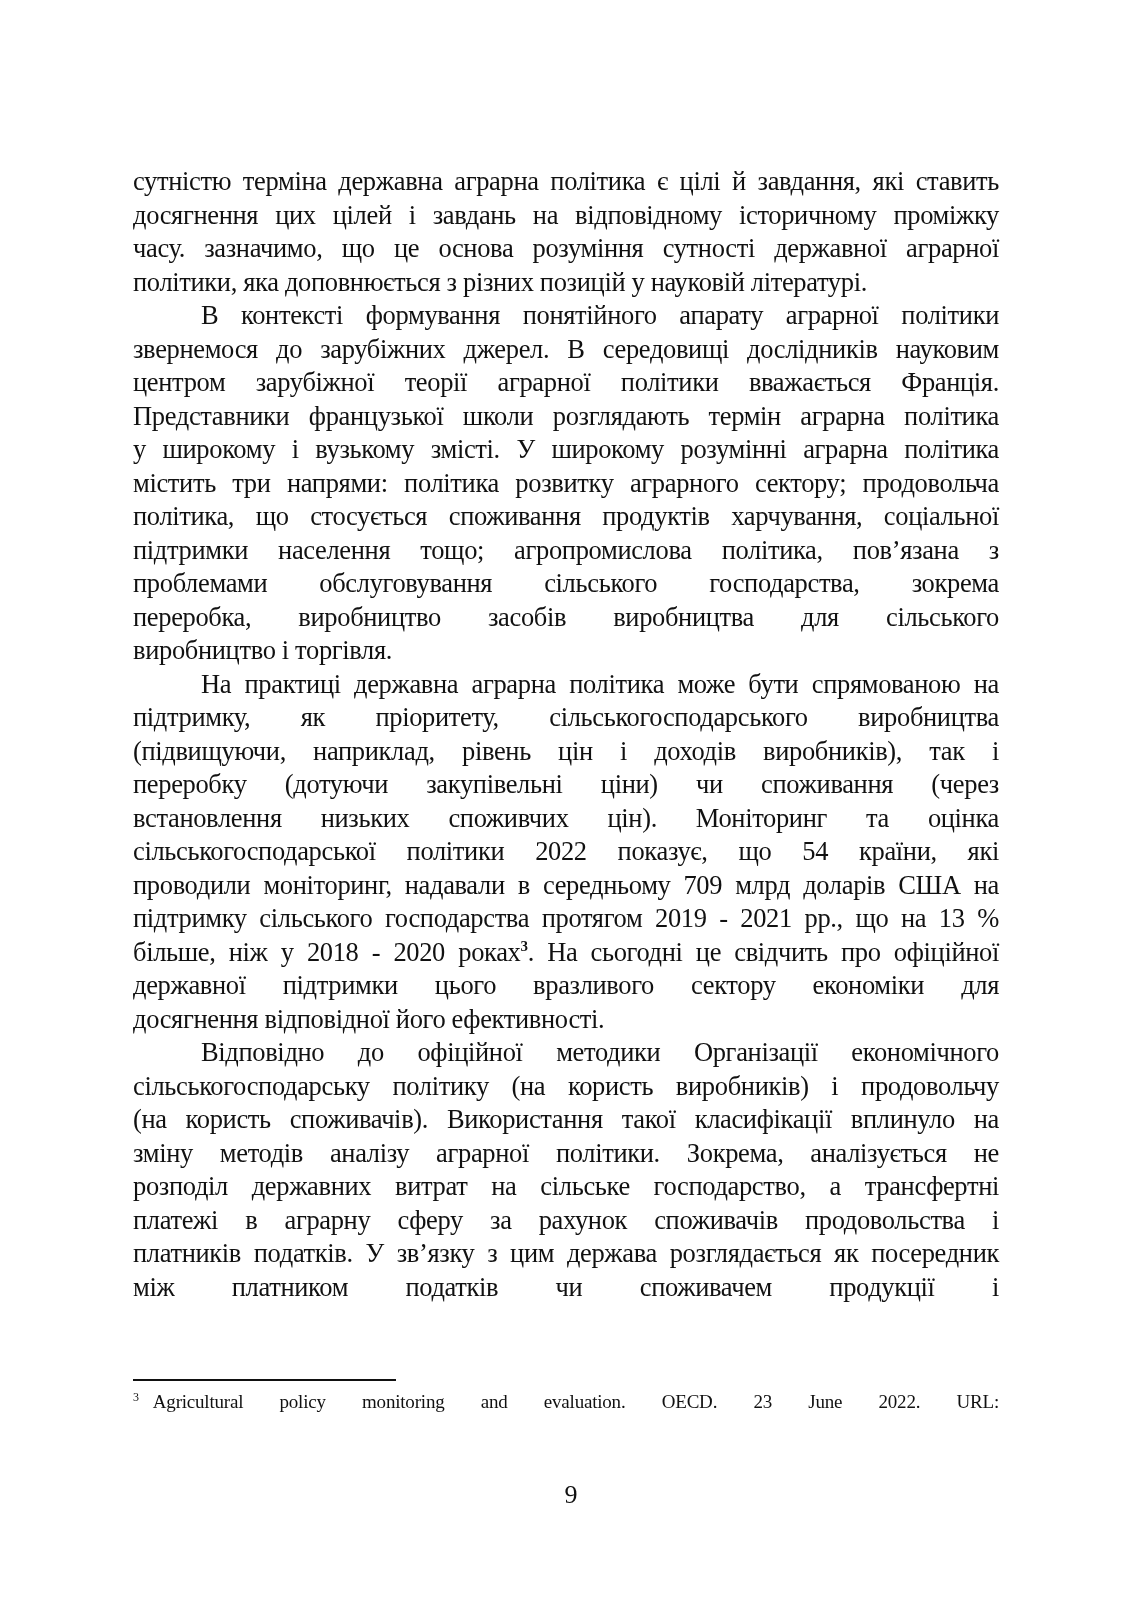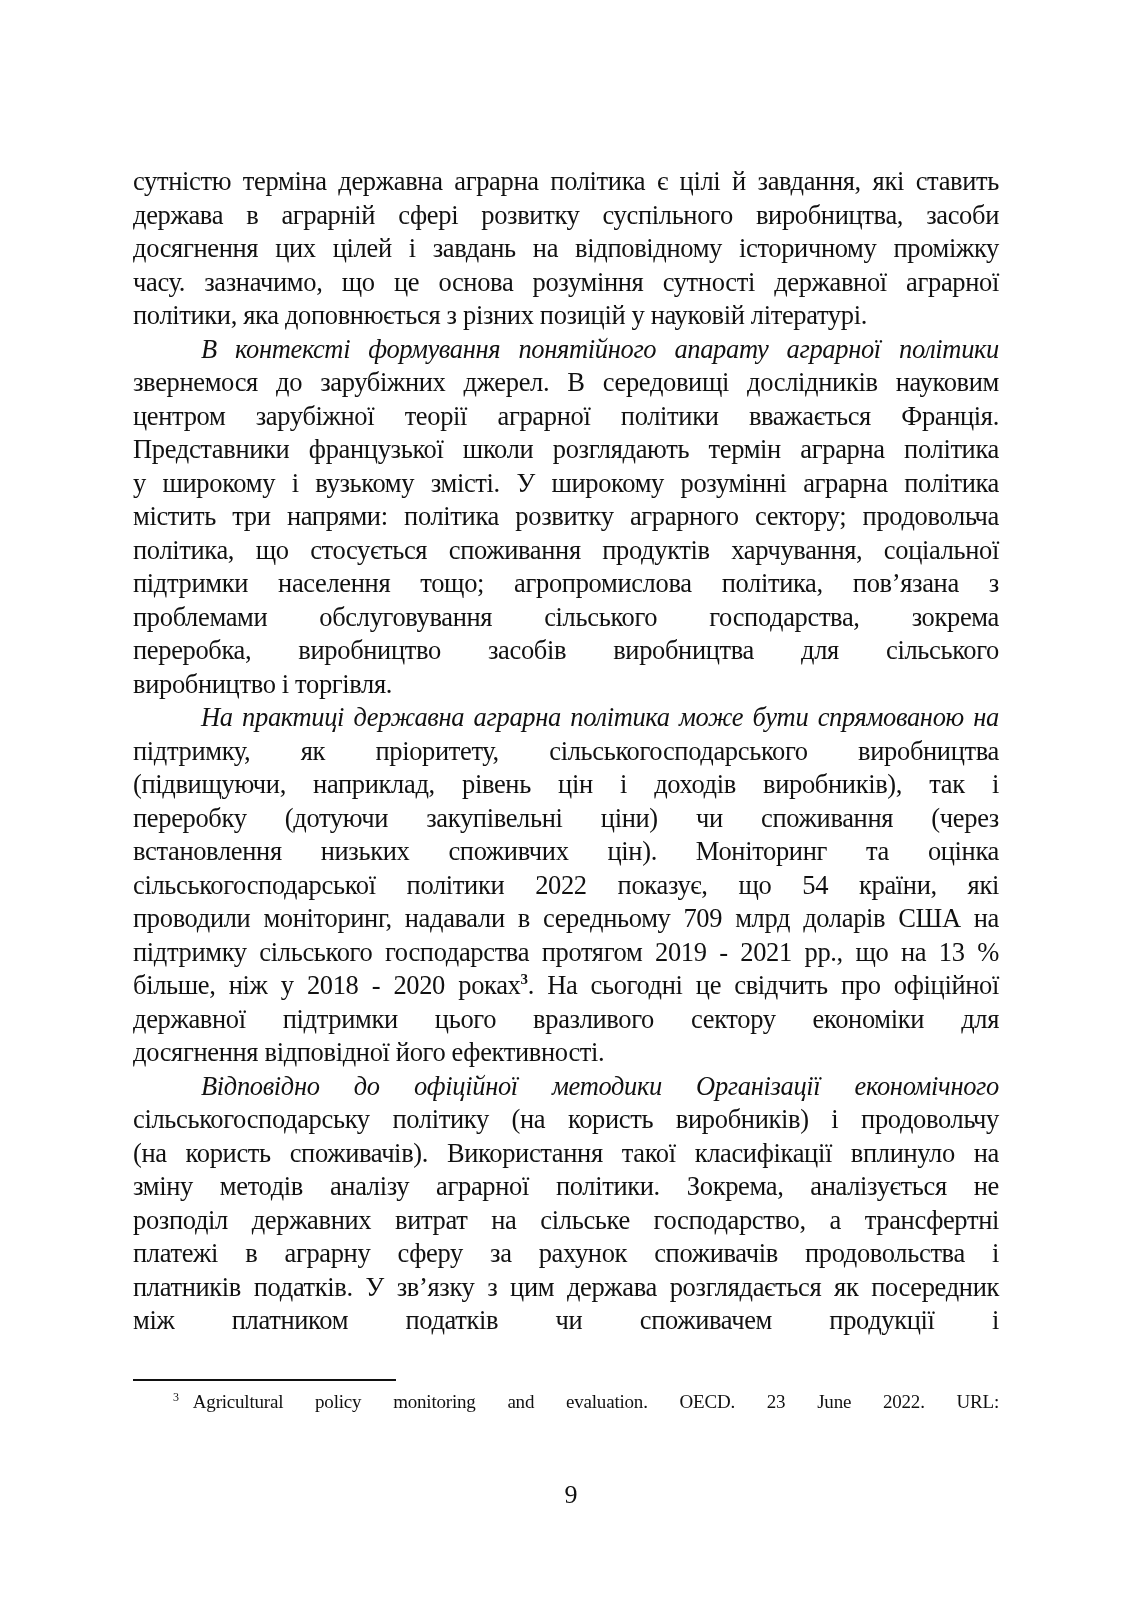--- a/index.html
+++ b/index.html
@@ -37,21 +37,20 @@
       white-space: nowrap;
       text-align: justify;
       text-align-last: justify;
       letter-spacing: -0.35px;
     }
     .line.last {
       text-align-last: left;
     }
     .line.indent {
       padding-left: 68px;
-      font-style: italic;
     }
     sup.fnref {
       font-size: 15px;
       line-height: 0;
       vertical-align: 10px;
       font-weight: bold;
     }
     .fn-rule {
       position: absolute;
       left: 133px;
@@ -68,21 +67,20 @@
       font-size: 19px;
       letter-spacing: -0.2px;
     }
     .fn-line {
       display: block;
       height: 23px;
       line-height: 23px;
       white-space: nowrap;
       text-align: justify;
       text-align-last: justify;
-      margin-left: 40px;
     }
     .fn-line.last { text-align-last: left; }
     .fn-mark {
       font-size: 12px;
       vertical-align: 7px;
       line-height: 0;
       margin-right: 14px;
     }
     .page-number {
       position: absolute;
@@ -95,21 +93,20 @@
   </style>
 </head>
 <body>
 
 <div class="page">
 
   <div class="body-text">
 
     <div>
       <span class="line">сутністю терміна державна аграрна політика є цілі й завдання, які ставить</span>
-      <span class="line">держава в аграрній сфері розвитку суспільного виробництва, засоби</span>
       <span class="line">досягнення цих цілей і завдань на відповідному історичному проміжку</span>
       <span class="line">часу. зазначимо, що це основа розуміння сутності державної аграрної</span>
       <span class="line last">політики, яка доповнюється з різних позицій у науковій літературі.</span>
     </div>
 
     <div>
       <span class="line indent">В контексті формування понятійного апарату аграрної політики</span>
       <span class="line">звернемося до зарубіжних джерел. В середовищі дослідників науковим</span>
       <span class="line">центром зарубіжної теорії аграрної політики вважається Франція.</span>
       <span class="line">Представники французької школи розглядають термін аграрна політика</span>

